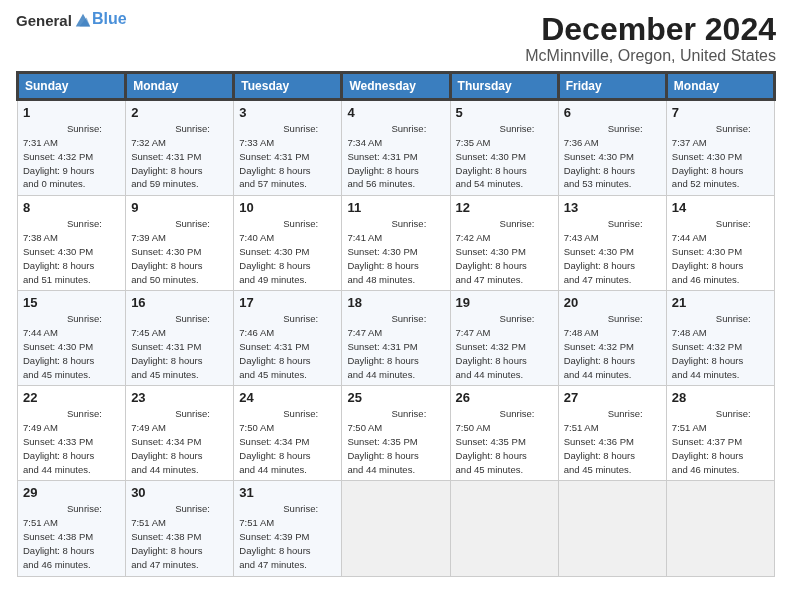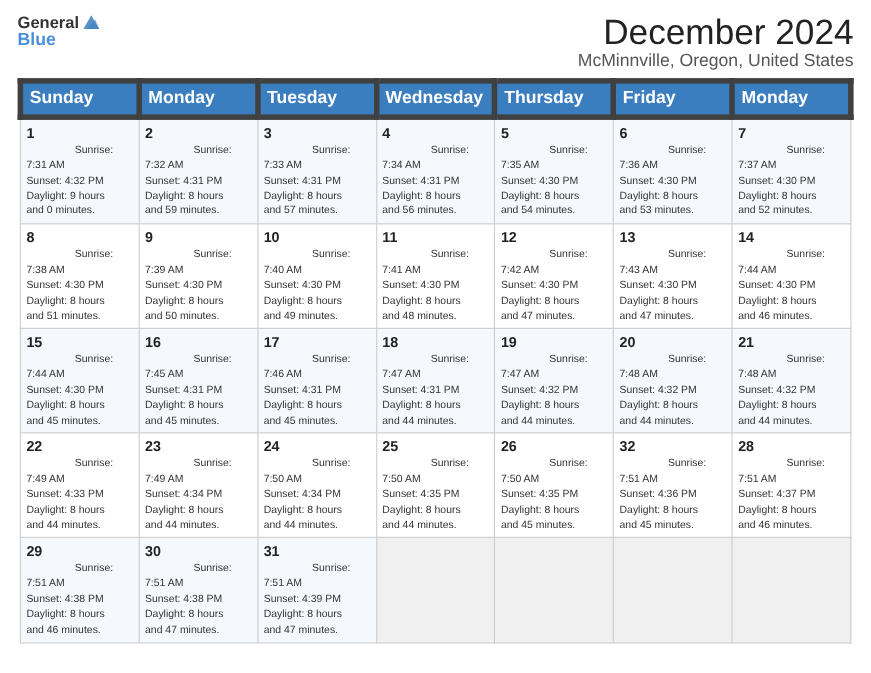--- a/index.html
+++ b/index.html
@@ -40,41 +40,41 @@
     .logo-icon {
       width: 18px;
       height: 18px;
       margin-left: 2px;
     }
     .title-block {
       text-align: right;
     }
     .month-title {
       font-size: 32px;
-      font-weight: normal;
+      font-weight: bold;
       color: #222;
       line-height: 1.1;
     }
     .location {
       font-size: 16px;
       color: #555;
     }
     table {
       width: 100%;
       border-collapse: collapse;
       font-size: 10.5px;
     }
     thead tr th {
       background-color: #3a7ebf;
       color: #fff;
-      font-size: 16px;
+      font-size: 12px;
       font-weight: bold;
       padding: 5px 6px;
       text-align: left;
-      border: 5px solid #404040;
+      border: 3px solid #404040;
     }
     tbody tr td {
       vertical-align: top;
       padding: 4px 5px;
       border: 1px solid #ccc;
       width: calc(100% / 7);
       min-height: 72px;
       background: #fff;
     }
     tbody tr:nth-child(odd) td {
@@ -99,21 +99,21 @@
     td.empty {
       background: #f0f0f0 !important;
     }
   </style>
 </head>
 <body>
 
 <div class="container">
   <div class="header-row">
     <div class="logo">
-      <div style="display:flex;flex-direction:column;align-items:flex-start;">
+      <div style="display:flex;flex-direction:row;align-items:flex-start;">
         <div style="display:flex;align-items:center;">
           <span class="logo-text-general">General</span>
           <svg class="logo-icon" viewBox="0 0 20 20" xmlns="http://www.w3.org/2000/svg">
             <polygon points="2,16 10,2 18,16" fill="#3a7ebf" opacity="0.85"></polygon>
             <polygon points="6,16 14,6 18,16" fill="#3a7ebf" opacity="0.55"></polygon>
           </svg>
         </div>
         <span class="logo-text-blue" style="margin-top:-2px;">Blue</span>
       </div>
     </div>
@@ -162,21 +162,21 @@
           <td><span class="day-num">19</span><span class="day-info">Sunrise: 7:47 AM<br>Sunset: 4:32 PM<br>Daylight: 8 hours<br>and 44 minutes.</span></td>
           <td><span class="day-num">20</span><span class="day-info">Sunrise: 7:48 AM<br>Sunset: 4:32 PM<br>Daylight: 8 hours<br>and 44 minutes.</span></td>
           <td><span class="day-num">21</span><span class="day-info">Sunrise: 7:48 AM<br>Sunset: 4:32 PM<br>Daylight: 8 hours<br>and 44 minutes.</span></td>
         </tr>
         <tr>
           <td><span class="day-num">22</span><span class="day-info">Sunrise: 7:49 AM<br>Sunset: 4:33 PM<br>Daylight: 8 hours<br>and 44 minutes.</span></td>
           <td><span class="day-num">23</span><span class="day-info">Sunrise: 7:49 AM<br>Sunset: 4:34 PM<br>Daylight: 8 hours<br>and 44 minutes.</span></td>
           <td><span class="day-num">24</span><span class="day-info">Sunrise: 7:50 AM<br>Sunset: 4:34 PM<br>Daylight: 8 hours<br>and 44 minutes.</span></td>
           <td><span class="day-num">25</span><span class="day-info">Sunrise: 7:50 AM<br>Sunset: 4:35 PM<br>Daylight: 8 hours<br>and 44 minutes.</span></td>
           <td><span class="day-num">26</span><span class="day-info">Sunrise: 7:50 AM<br>Sunset: 4:35 PM<br>Daylight: 8 hours<br>and 45 minutes.</span></td>
-          <td><span class="day-num">32</span><span class="day-info">Sunrise: 7:51 AM<br>Sunset: 4:36 PM<br>Daylight: 8 hours<br>and 45 minutes.</span></td>
+          <td><span class="day-num">27</span><span class="day-info">Sunrise: 7:51 AM<br>Sunset: 4:36 PM<br>Daylight: 8 hours<br>and 45 minutes.</span></td>
           <td><span class="day-num">28</span><span class="day-info">Sunrise: 7:51 AM<br>Sunset: 4:37 PM<br>Daylight: 8 hours<br>and 46 minutes.</span></td>
         </tr>
         <tr>
           <td><span class="day-num">29</span><span class="day-info">Sunrise: 7:51 AM<br>Sunset: 4:38 PM<br>Daylight: 8 hours<br>and 46 minutes.</span></td>
           <td><span class="day-num">30</span><span class="day-info">Sunrise: 7:51 AM<br>Sunset: 4:38 PM<br>Daylight: 8 hours<br>and 47 minutes.</span></td>
           <td><span class="day-num">31</span><span class="day-info">Sunrise: 7:51 AM<br>Sunset: 4:39 PM<br>Daylight: 8 hours<br>and 47 minutes.</span></td>
           <td class="empty"></td>
           <td class="empty"></td>
           <td class="empty"></td>
           <td class="empty"></td>

